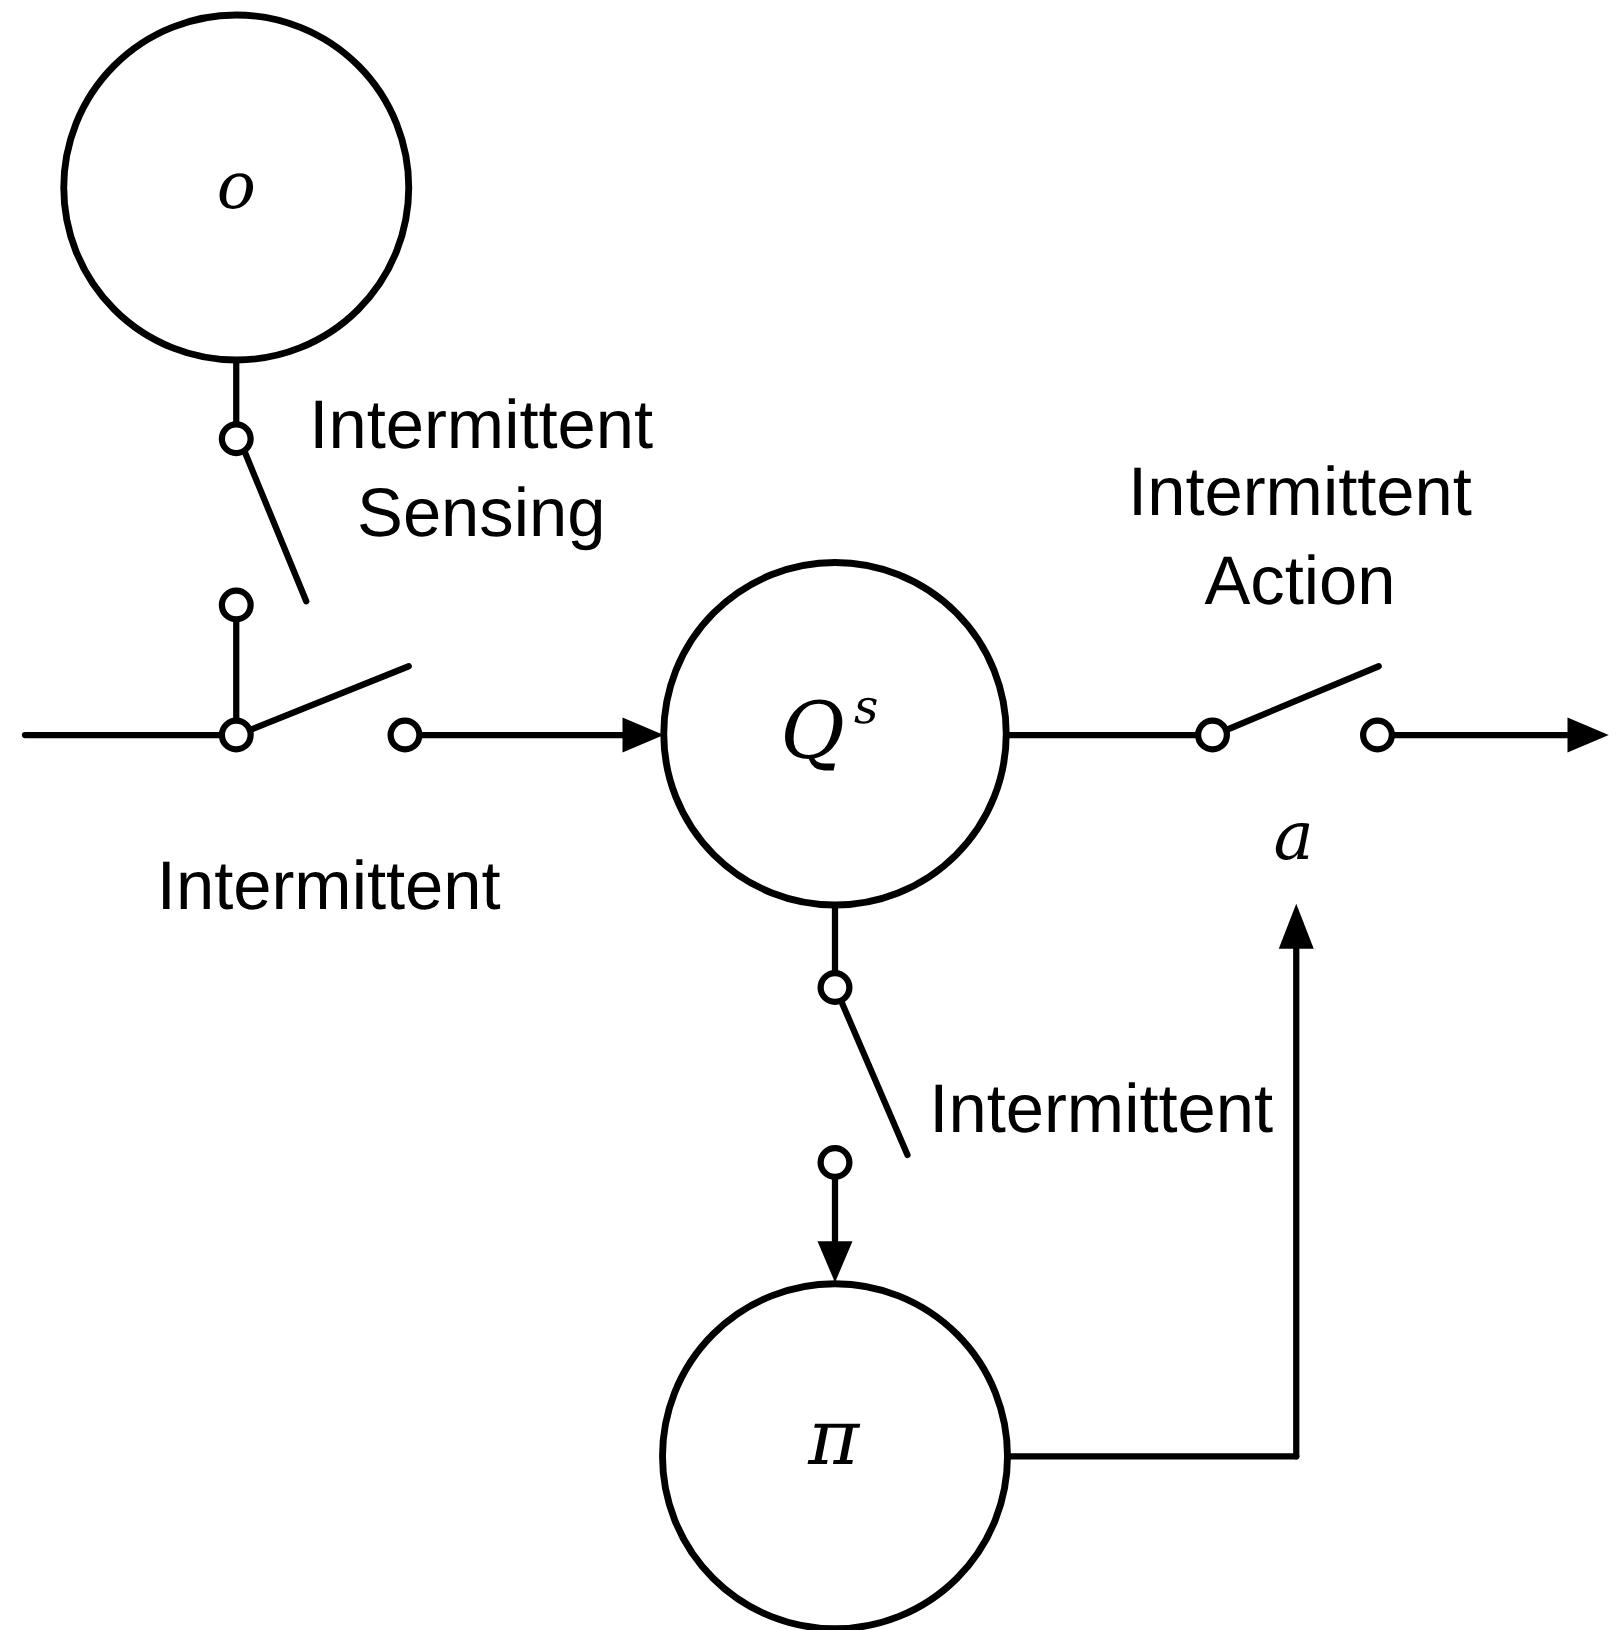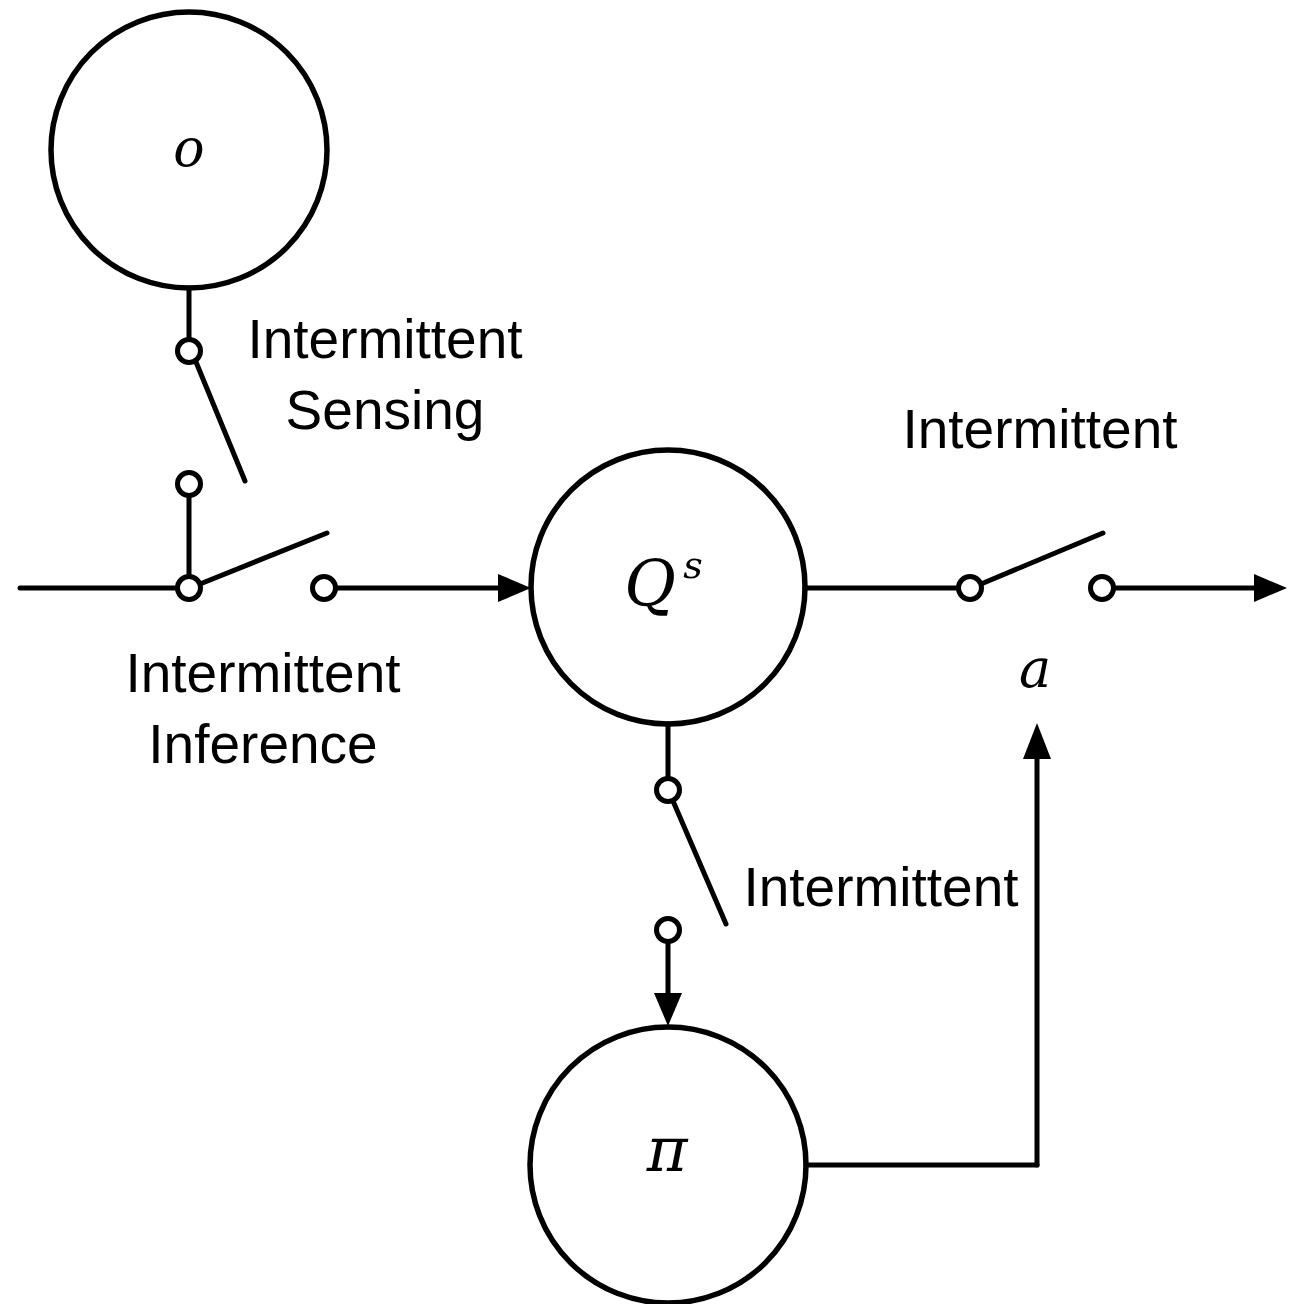--- a/index.html
+++ b/index.html
@@ -67,24 +67,24 @@
     <text class="math" x="1035" y="687" font-size="54" text-anchor="middle">a</text>
   </svg>
 
   <div class="label" style="left:385px; top:375px;">
     <span>Intermittent</span><br>
     <span>Sensing</span>
   </div>
 
   <div class="label" style="left:263px; top:709px;">
     <span>Intermittent</span><br>
-    <span>Inference</span>
   </div>
 
   <div class="label" style="left:1040px; top:429px;">
     <span>Intermittent</span><br>
+    <span>Action</span>
   </div>
 
   <div class="label" style="left:881px; top:887px;">
     <span>Intermittent</span><br>
   </div>
 
 </div>
 
 </body></html>

